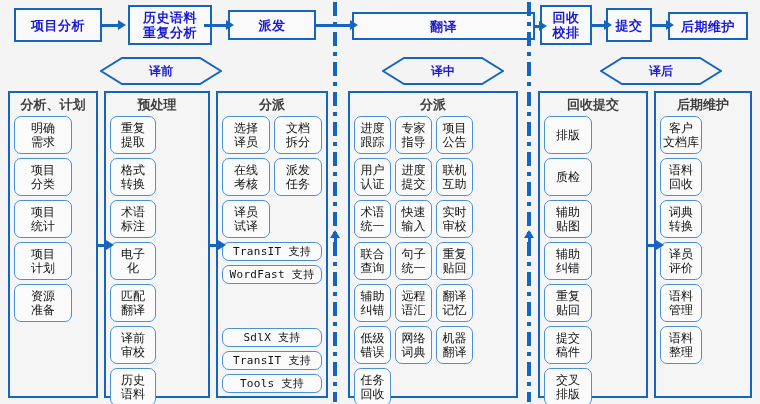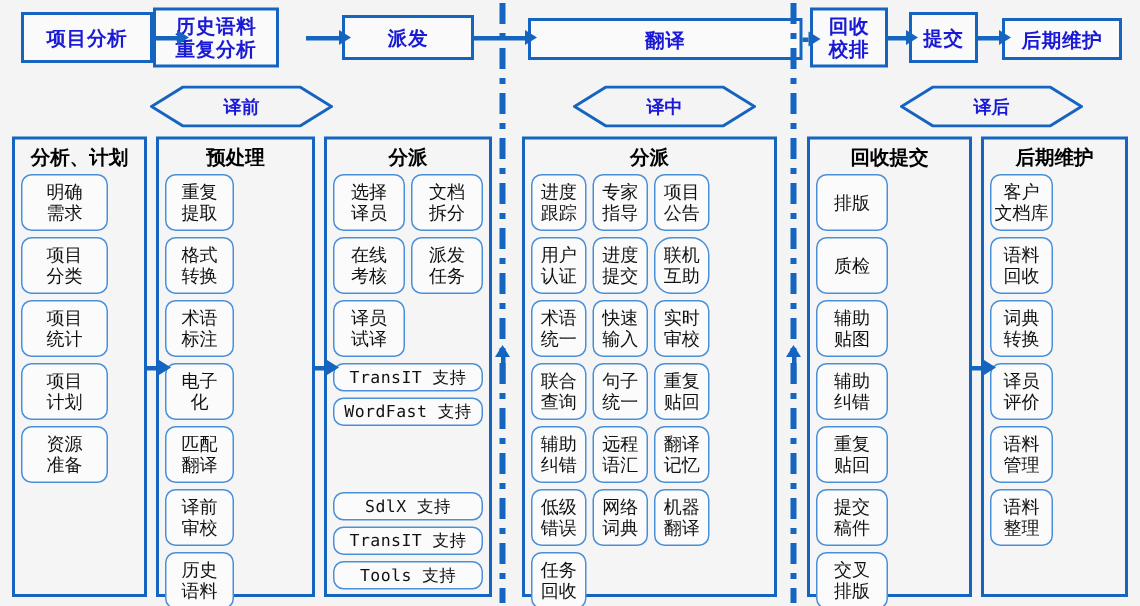--- a/index.html
+++ b/index.html
@@ -79,21 +79,21 @@
 
   
   .panel{
     position:absolute;
     border:2px solid #1565c0;
     background:#f5f5f5;
     box-sizing:border-box;
     padding:3px 4px 4px 4px;
   }
   .panel-title{
-    color:#000000;
+    color:#404040;
     font-weight:bold;
     font-size:13px;
     text-align:center;
     line-height:17px;
     margin-bottom:3px;
     white-space:nowrap;
   }
   .grid{
     display:flex;
     flex-wrap:wrap;
@@ -120,21 +120,21 @@
     font-size:11px;
     letter-spacing:0.3px;
     white-space:nowrap;
   }
 </style>
 </head>
 <body>
 
 <div id="canvas">
     <div class="top-box" style="left: 14px; top: 8px; width: 88px; height: 34px; white-space: pre-line;">项目分析</div>
-    <div class="top-box" style="left: 102px; top: 5px; width: 84px; height: 40px; white-space: pre-line;">历史语料
+    <div class="top-box" style="left: 128px; top: 5px; width: 84px; height: 40px; white-space: pre-line;">历史语料
 重复分析</div>
     <div class="top-box" style="left: 228px; top: 10px; width: 88px; height: 30px; white-space: pre-line;">派发</div>
     <div class="top-box" style="left: 352px; top: 12px; width: 183px; height: 28px; white-space: pre-line;">翻译</div>
     <div class="top-box" style="left: 540px; top: 5px; width: 52px; height: 40px; white-space: pre-line;">回收
 校排</div>
     <div class="top-box" style="left: 606px; top: 8px; width: 46px; height: 34px; white-space: pre-line;">提交</div>
     <div class="top-box" style="left: 668px; top: 12px; width: 80px; height: 28px; white-space: pre-line;">后期维护</div>
     <div class="arrow" style="left: 102px; top: 25px;">
       <div class="shaft" style="width: 16px;"></div>
       <div class="head" style="left: 16px;"></div>
@@ -239,21 +239,21 @@
         <div class="cell two-line" style="width: 37px; height: 38px;">进度
 跟踪</div>
         <div class="cell two-line" style="width: 37px; height: 38px;">专家
 指导</div>
         <div class="cell two-line" style="width: 37px; height: 38px;">项目
 公告</div>
         <div class="cell two-line" style="width: 37px; height: 38px;">用户
 认证</div>
         <div class="cell two-line" style="width: 37px; height: 38px;">进度
 提交</div>
-        <div class="cell two-line" style="width: 37px; height: 38px; border-radius: 12px;">联机
+        <div class="cell two-line" style="width: 37px; height: 38px;">联机
 互助</div>
         <div class="cell two-line" style="width: 37px; height: 38px;">术语
 统一</div>
         <div class="cell two-line" style="width: 37px; height: 38px;">快速
 输入</div>
         <div class="cell two-line" style="width: 37px; height: 38px;">实时
 审校</div>
         <div class="cell two-line" style="width: 37px; height: 38px;">联合
 查询</div>
         <div class="cell two-line" style="width: 37px; height: 38px;">句子

